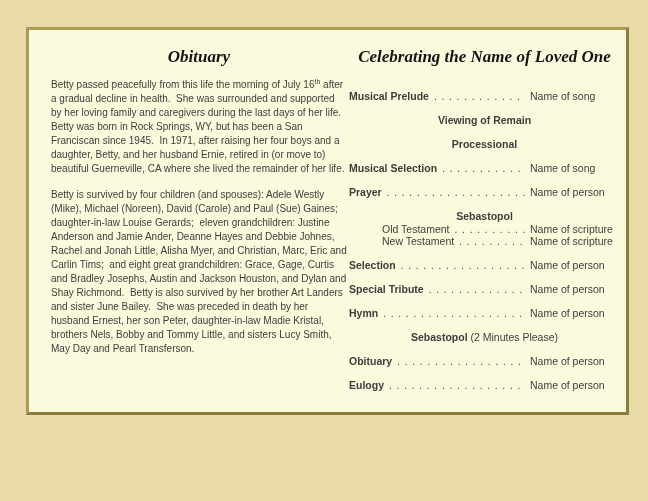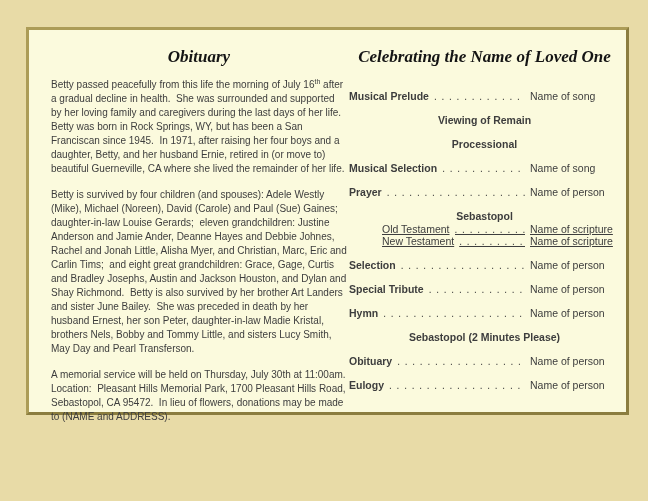--- a/index.html
+++ b/index.html
@@ -25,42 +25,41 @@
     font-style:italic;font-weight:bold;
     font-size:17px;line-height:21px;text-align:center;
     color:var(--title,#141414);
   }
   .col-right .title{margin-bottom:24px;}
   .para{margin:0 0 12px 0;font-size:10px;line-height:14px;white-space:pre-wrap;}
   .para sup{font-size:7px;line-height:0;}
   .prow{display:flex;align-items:baseline;font-size:10.5px;line-height:11px;margin-bottom:13px;justify-content:center;}
   .prow .plabel{font-weight:bold;white-space:nowrap;}
   .prow .plabel.reg{font-weight:normal;}
-  .prow .pnote{white-space:pre;font-weight:bold;}
+  .prow .pnote{white-space:pre;font-weight:normal;}
   .leader{
     flex:1 1 auto;overflow:hidden;white-space:nowrap;
     margin:0 5px;letter-spacing:1px;font-size:10px;
   }
   .pvalue{flex:0 0 90px;white-space:nowrap;}
   .prow.has-sub{margin-bottom:2px;}
   .subgroup{margin-bottom:13px;}
-  .subgroup .prow{margin-bottom:1px;padding-left:33px;text-decoration:underline;}
+  .subgroup .prow{margin-bottom:1px;padding-left:33px;}
 </style>
 </head>
 <body>
 
 <div class="canvas">
   <div class="panel">
 
     <div class="col col-left">
       <h2 class="title">Obituary</h2>
       <div>
           <p class="para">Betty passed peacefully from this life the morning of July 16<sup>th</sup> after a gradual decline in health.  She was surrounded and supported by her loving family and caregivers during the last days of her life.  Betty was born in Rock Springs, WY, but has been a San Franciscan since 1945.  In 1971, after raising her four boys and a daughter, Betty, and her husband Ernie, retired in (or move to) beautiful Guerneville, CA where she lived the remainder of her life.</p>
           <p class="para">Betty is survived by four children (and spouses): Adele Westly (Mike), Michael (Noreen), David (Carole) and Paul (Sue) Gaines; daughter-in-law Louise Gerards;  eleven grandchildren: Justine Anderson and Jamie Ander, Deanne Hayes and Debbie Johnes, Rachel and Jonah Little, Alisha Myer, and Christian, Marc, Eric and Carlin Tims;  and eight great grandchildren: Grace, Gage, Curtis and Bradley Josephs, Austin and Jackson Houston, and Dylan and Shay Richmond.  Betty is also survived by her brother Art Landers and sister June Bailey.  She was preceded in death by her husband Ernest, her son Peter, daughter-in-law Madie Kristal, brothers Nels, Bobby and Tommy Little, and sisters Lucy Smith, May Day and Pearl Transferson.</p>
-          <p class="para">A memorial service will be held on Thursday, July 30th at 11:00am.  Location:  Pleasant Hills Memorial Park, 1700 Pleasant Hills Road, Sebastopol, CA 95472.  In lieu of flowers, donations may be made to (NAME and ADDRESS).</p>
         </div>
     </div>
 
     <div class="col col-right">
       <h2 class="title">Celebrating the Name of Loved One</h2>
       <div>
           <div class="prow">
             <span class="plabel">Musical Prelude</span>
             <span class="leader">. . . . . . . . . . . . . . . . . . . . . . . . . . . . . . . . . . . . . . . . . . . . . . . .</span>
             <span class="pvalue">Name of song</span>

